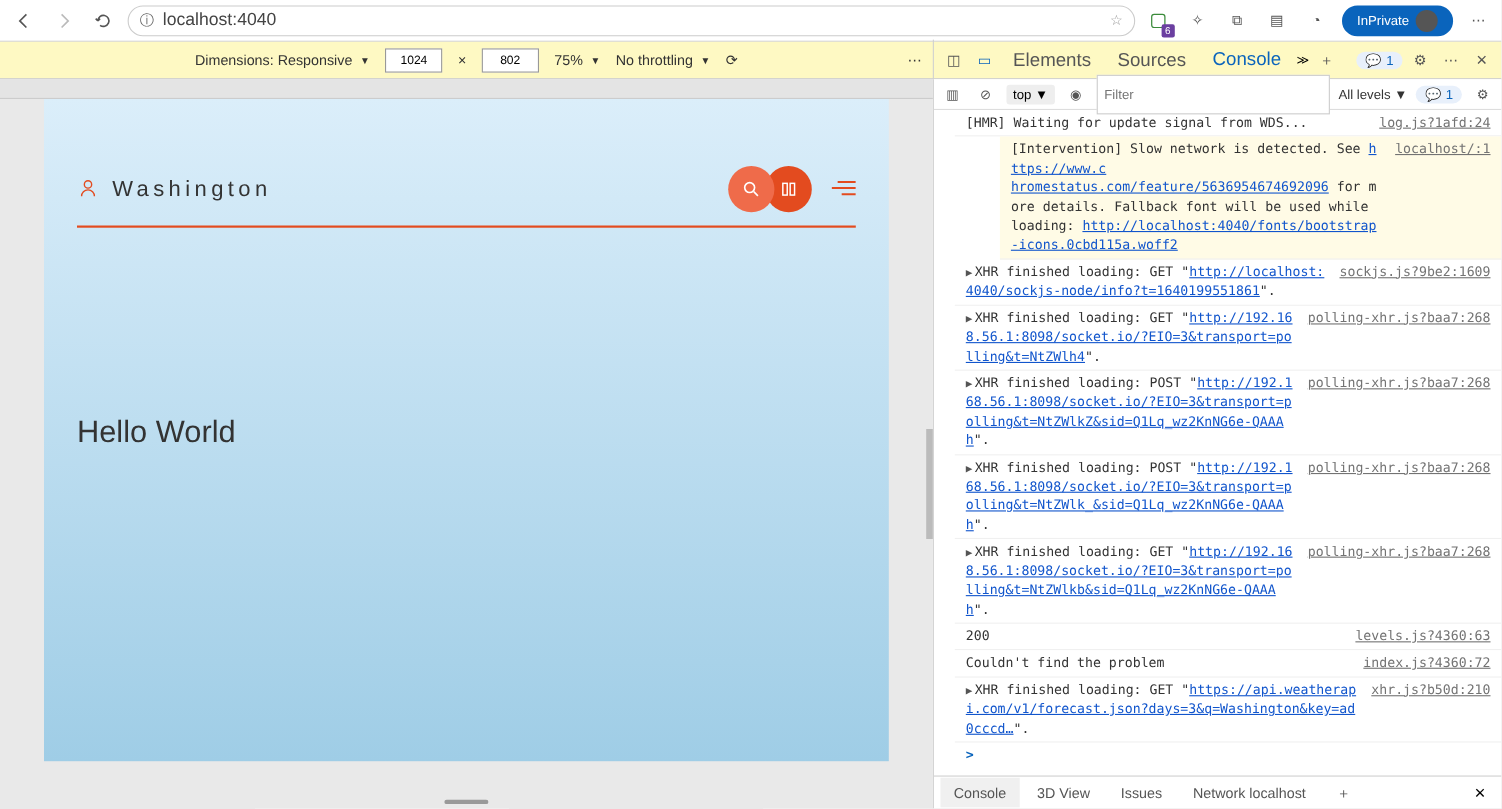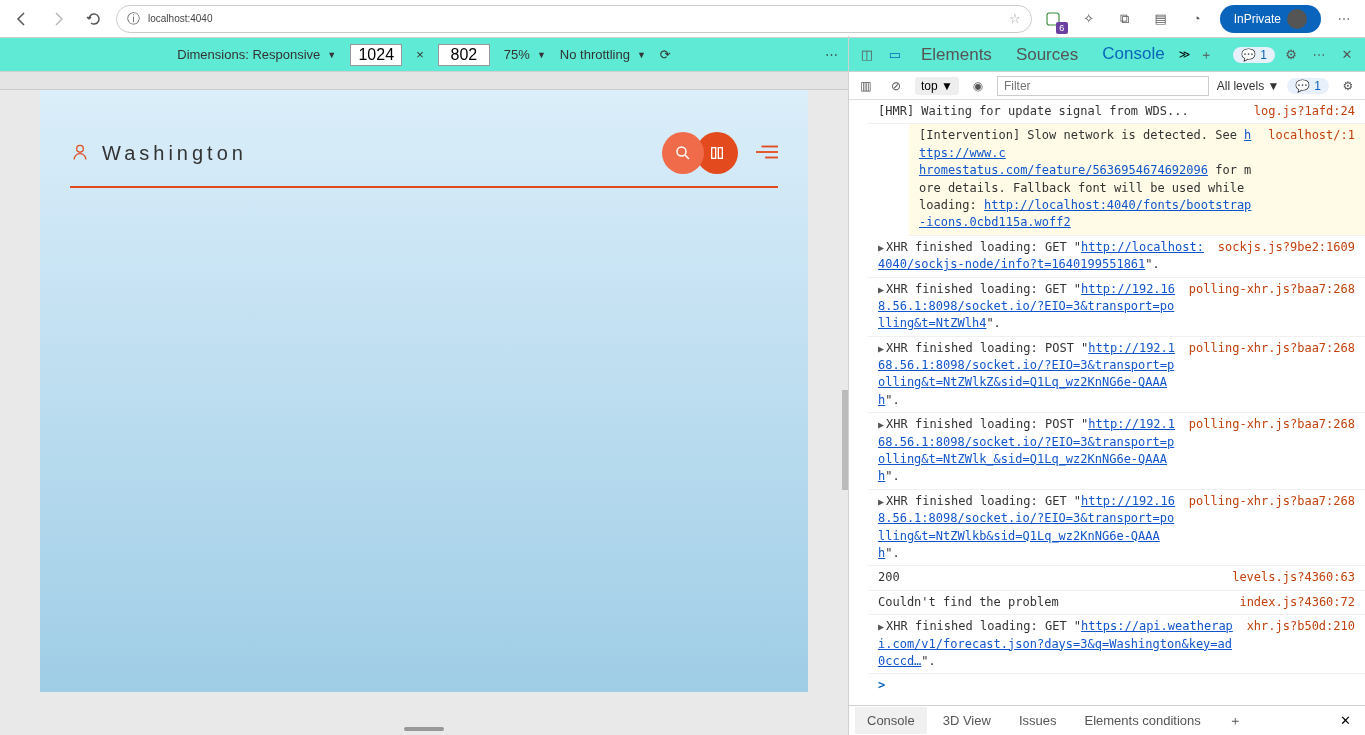--- a/index.html
+++ b/index.html
@@ -3,72 +3,72 @@
 <meta charset="utf-8">
 <style>
 * { box-sizing: border-box; margin: 0; padding: 0; }
 body { font-family: "Segoe UI", Arial, sans-serif; font-size: 13px; background: #f5f5f5; width: 1365px; height: 735px; overflow: hidden; }
 
 
 .browser-bar { height: 38px; background: #fff; border-bottom: 1px solid #d0d0d0; display: flex; align-items: center; padding: 0 8px; gap: 8px; }
 .nav-btn { width: 28px; height: 28px; display: flex; align-items: center; justify-content: center; border-radius: 4px; color: #555; cursor: pointer; }
 .addr-box { flex: 1; height: 28px; border: 1px solid #ccc; border-radius: 14px; display: flex; align-items: center; padding: 0 10px; background: #fff; color: #444; }
 .addr-box .info { margin-right: 8px; color: #666; }
-.addr-text { flex: 1; font-size: 10px; }
+.addr-text { flex: 1; font-size: 16px; }
 .addr-star { color: #999; }
 .right-icons { display: flex; align-items: center; gap: 10px; }
 .ext-icon { width: 26px; height: 26px; display:flex; align-items:center; justify-content:center; color:#555; position: relative;}
 .inprivate { background: #0a64bc; color: #fff; padding: 4px 14px 4px 14px; border-radius: 14px; font-size: 12px; display:flex; align-items:center; gap:6px;}
 .avatar-circle { width: 20px; height:20px; border-radius:50%; background:#555;}
 .badge6 { position:absolute; bottom:-2px; right:-2px; background:#6b3fa0; color:#fff; font-size:9px; width:12px; height:12px; border-radius:2px; display:flex; align-items:center; justify-content:center;}
 
 
-.dev-row { height: 34px; background:#5eead4; border-bottom:1px solid #d0d0d0; display:flex; align-items:center; }
+.dev-row { height: 34px; background:#fef9c3; border-bottom:1px solid #d0d0d0; display:flex; align-items:center; }
 .responsive-toolbar { flex: 0 0 848px; display:flex; align-items:center; justify-content:center; gap:14px; font-size:13px; color:#333; position:relative;}
 .responsive-toolbar .dim-label { display:flex; align-items:center; gap:4px;}
-.dim-input { width:52px; height:22px; border:1px solid #999; text-align:center; font-size:16px;}
+.dim-input { width:52px; height:22px; border:1px solid #999; text-align:center; font-size:11px;}
 .tri { font-size:9px; margin-left:3px;}
 .more-dots { position:absolute; right:10px;}
 .devtools-tabs { flex:1; display:flex; align-items:center; gap:4px; padding: 0 6px; border-left:1px solid #d0d0d0;}
 .dt-icon { width:24px; height:24px; display:flex; align-items:center; justify-content:center; color:#555;}
 .dt-tab { padding: 8px 10px; font-size:17px; color:#555; cursor:pointer; }
 .dt-tab.active { color:#0a64bc; border-bottom:2px solid #0a64bc;}
 .issues-pill { background:#e8f0fb; border-radius:10px; padding:1px 8px; color:#0a64bc; font-size:12px; display:flex; align-items:center; gap:4px;}
 .chev { font-size:11px;}
 
 
 .main-split { display:flex; height: calc(735px - 38px - 34px); }
 .viewport-side { width: 848px; background:#e9e9e9; position:relative; display:flex; flex-direction:column;}
 .ruler { height:18px; background:#e4e4e4; border-bottom:1px solid #ccc;}
 .viewport-container { flex:1; display:flex; justify-content:center; align-items:flex-start; padding:0 16px; position:relative;}
 .rendered-page { width: 768px; height: 602px; background: linear-gradient(180deg, #dbeefa 0%, #9fcde6 100%); margin-top:0; position:relative;}
-.app-header { padding: 42px 30px 0 30px; display:flex; align-items:center; }
+.app-header { padding: 42px 30px 0 30px; display:flex; align-items:center;margin-top:19px; }
 .loc-icon { color:#e34b1f; margin-right:12px;}
 .loc-text { font-size:20px; letter-spacing:4px; color:#333; flex:1;}
 .hdr-line { height:1.5px; background:#e34b1f; margin: 12px 30px 0 30px;}
 .circle-btn { width:42px; height:42px; border-radius:50%; display:flex; align-items:center; justify-content:center; color:#fff;}
 .circle1 { background:#ef6b4a; margin-right:-8px; z-index:1;}
 .circle2 { background:#e34b1f;}
 .menu-icon { color:#e34b1f; margin-left:18px;}
 .hello { font-size:28px; color:#333; margin: 170px 0 0 30px; font-weight:400;}
 .drag-handle { position:absolute; bottom:4px; left:50%; transform:translateX(-50%); width:40px; height:4px; background:#999; border-radius:2px;}
 .scroll-indicator { position:absolute; right:0; top:300px; width:6px; height:100px; background:#bbb;}
 
 
 .devtools { flex:1; background:#fff; display:flex; flex-direction:column; border-left:1px solid #d0d0d0;}
 .console-toolbar { height:28px; border-bottom:1px solid #ddd; display:flex; align-items:center; padding:0 6px; gap:8px; font-size:12px;}
 .ct-btn { width:22px; height:22px; display:flex; align-items:center; justify-content:center; color:#555;}
 .ct-select { padding:2px 6px; border:none; background:#eee; border-radius:3px; font-size:12px;}
-.ct-filter { flex:1; border:1px solid #ccc; height:20px; padding:0 6px; font-size:12px; color:#888;}
+.ct-filter { flex:1; border:1px solid #ccc; height:36px; padding:0 6px; font-size:12px; color:#888;}
 .ct-levels { font-size:12px; color:#333;}
 .console-body { flex:1; overflow-y:auto; font-family: Consolas, monospace; font-size:12px;padding-left:19px; }
 .log-row { padding:3px 10px; border-bottom:1px solid #f0f0f0; display:flex; align-items:flex-start; gap:4px; line-height:1.45;}
 .log-row.warn { background:#fffbe6;margin-left:41px;}
 .log-msg { flex:1; word-break:break-all; color:#333;}
-.log-src { color:#c2410c; white-space:nowrap; margin-left:8px;}
+.log-src { color:#737373; text-decoration:underline; white-space:nowrap; margin-left:8px;}
 .log-link { color:#1155cc; text-decoration:underline;}
 .disclosure { color:#555; margin-right:2px; font-size:10px;}
 .prompt-row { padding:4px 10px; color:#0a64bc; font-weight:bold;}
 .bottom-tabs { height:30px; border-top:1px solid #d0d0d0; display:flex; align-items:center; gap:4px; padding:0 6px; font-size:13px;}
 .bt-tab { padding:6px 12px; color:#555;}
 .bt-tab.active { background:#f0f0f0;}
 .bt-close { margin-left:auto; padding:0 8px;}
 </style>
 </head>
 <body>
@@ -177,20 +177,21 @@
           </div>
           <span class="menu-icon">
             <svg width="22" height="18" viewBox="0 0 24 18">
                 <line x1="6" y1="3" x2="24" y2="3" stroke="#e34b1f" stroke-width="2"></line>
                 <line x1="0" y1="9" x2="24" y2="9" stroke="#e34b1f" stroke-width="2"></line>
                 <line x1="10" y1="15" x2="24" y2="15" stroke="#e34b1f" stroke-width="2"></line>
               </svg>
           </span>
         </div>
         <div class="hdr-line"></div>
+        <div class="hello">Hello World</div>
       </div>
       <div class="scroll-indicator"></div>
     </div>
     <div class="drag-handle"></div>
   </div>
 
   <div class="devtools">
     <div class="console-toolbar">
       <div class="ct-btn">▥</div>
       <div class="ct-btn">⊘</div>
@@ -243,18 +244,18 @@
           <div class="log-msg"><span class="disclosure">▶</span>XHR finished loading: GET "<span class="log-link">https://api.weatherapi.com/v1/forecast.json?days=3&amp;q=Washington&amp;key=ad0cccd…</span>".</div>
           <a class="log-src">xhr.js?b50d:210</a>
         </div>
         <div class="prompt-row">&gt;</div>
       </div>
 
     <div class="bottom-tabs">
       <div class="bt-tab active">Console</div>
       <div class="bt-tab">3D View</div>
       <div class="bt-tab">Issues</div>
-      <div class="bt-tab">Elements conditions</div>
+      <div class="bt-tab">Network localhost</div>
       <div class="bt-tab">＋</div>
       <div class="bt-close">✕</div>
     </div>
   </div>
 </div>
 
 </body></html>

